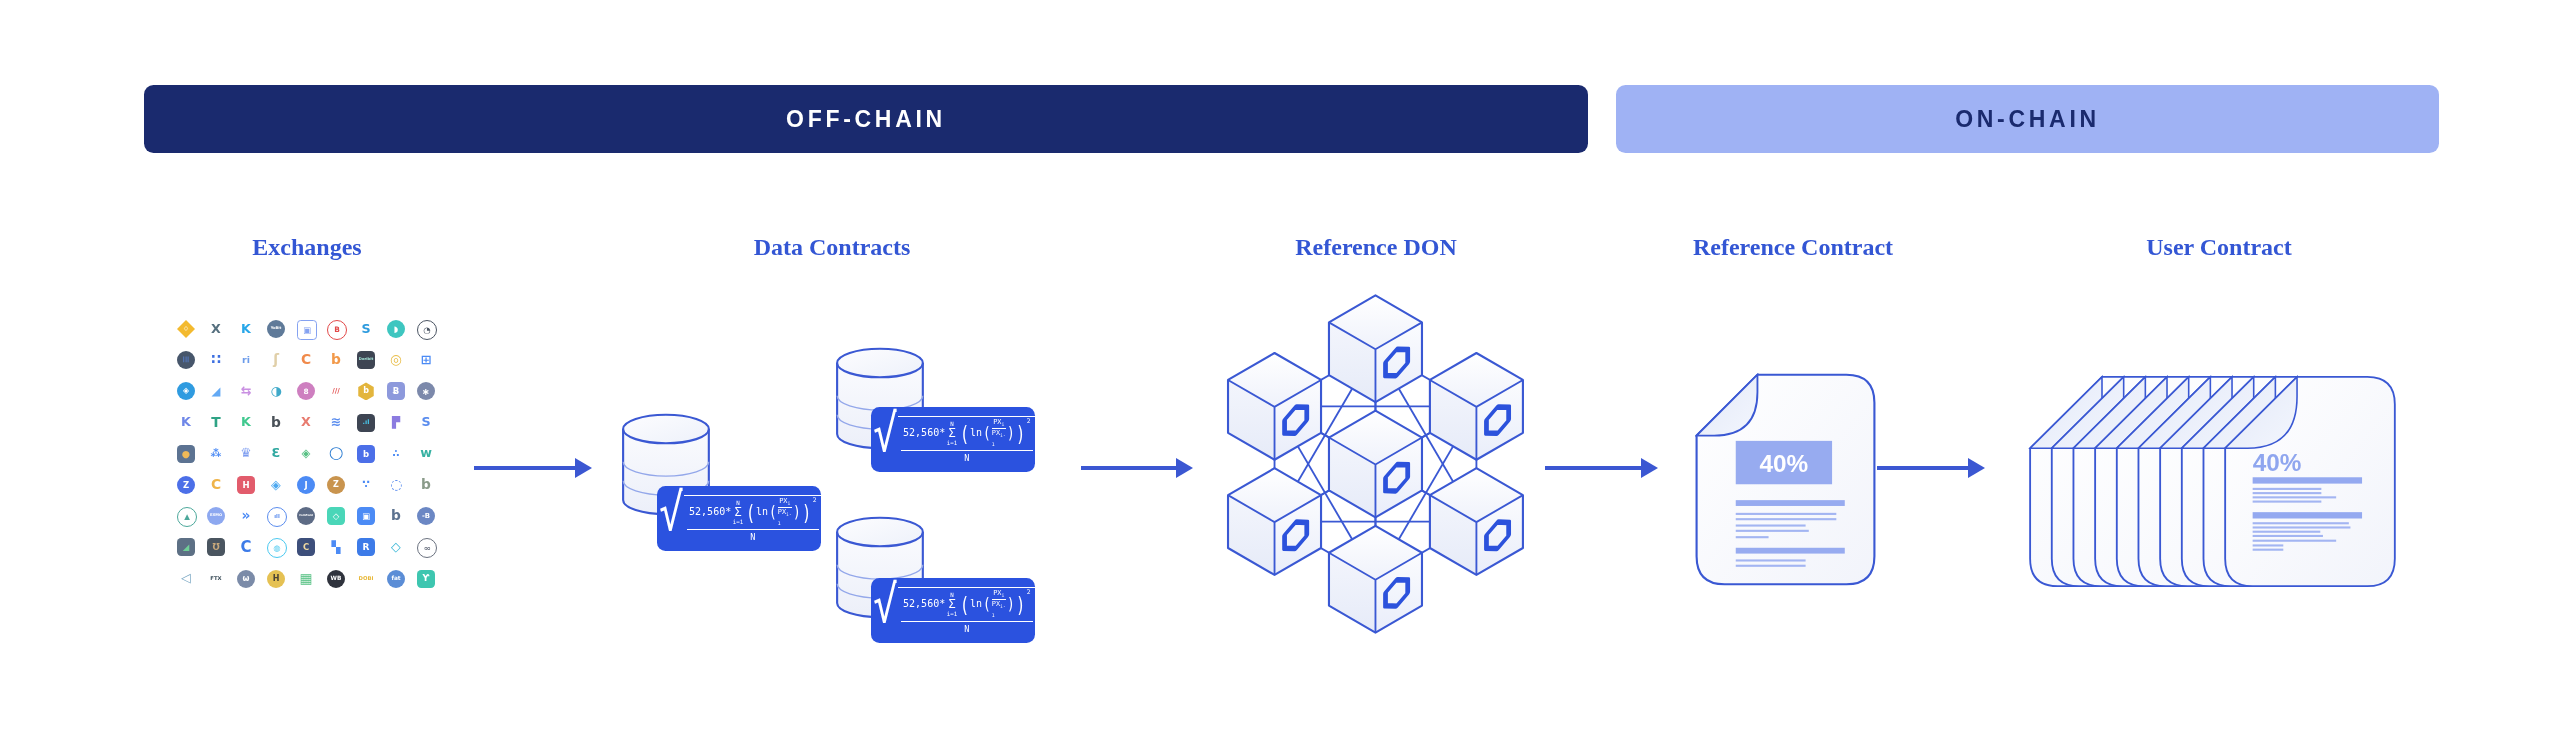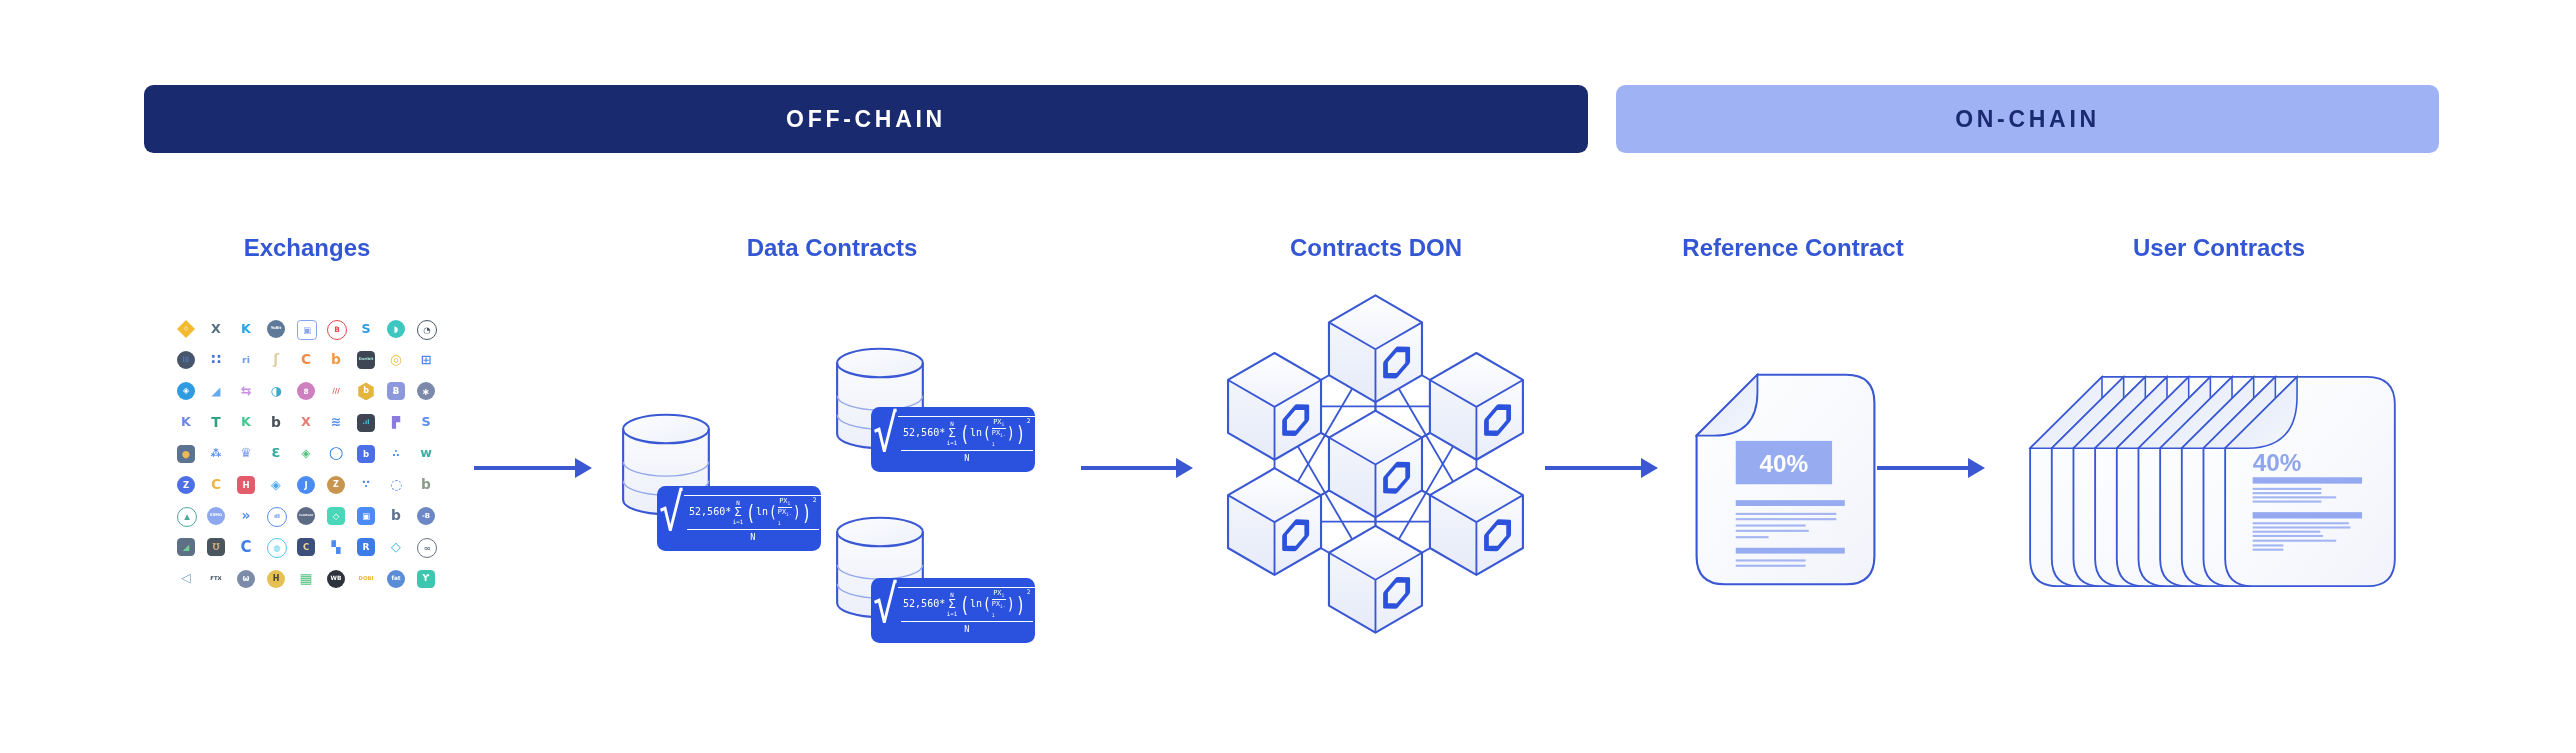--- a/index.html
+++ b/index.html
@@ -4,21 +4,21 @@
 <style>
   html,body{margin:0;padding:0;background:#ffffff;}
   body{width:2576px;height:754px;position:relative;font-family:"Liberation Sans",sans-serif;overflow:hidden;}
   .abs{position:absolute;}
   
   .banner{position:absolute;top:85px;height:68px;border-radius:9.5px;display:flex;align-items:center;justify-content:center;
           font-weight:bold;font-size:23px;letter-spacing:3.7px;}
   .banner.off{left:144px;width:1444px;background:#1A2A6E;color:#ffffff;}
   .banner.on{left:1616px;width:823px;background:#9FB2F4;color:#1A2A6E;}
   
-  .coltitle{position:absolute;top:234px;transform:translateX(-50%);font-weight:bold;font-size:24px;color:#3356D4;white-space:nowrap;}
+  .coltitle{position:absolute;top:234px;transform:translateX(-50%);font-weight:bold;font-size:24px;color:#3356D4;white-space:nowrap;font-family:Liberation Serif, serif;}
   
   .arrow{position:absolute;top:466px;height:4.2px;background:#3B57D2;}
   .arrow::after{content:"";position:absolute;right:-16.4px;top:-8.5px;width:0;height:0;
     border-left:17px solid #3B57D2;border-top:10.6px solid transparent;border-bottom:10.6px solid transparent;}
   
   .xgrid{position:absolute;left:177px;top:320px;display:grid;grid-template-columns:repeat(9,18px);grid-auto-rows:18px;
          column-gap:12px;row-gap:13.2px;}
   .xi{width:18px;height:18px;display:flex;align-items:center;justify-content:center;font-weight:bold;line-height:1;
       font-family:"DejaVu Sans",sans-serif;text-align:center;}
   
@@ -90,23 +90,23 @@
       <ellipse cx="85" cy="30" rx="81" ry="27" fill="url(#gEll)" stroke="#3A58D3" stroke-width="4"></ellipse>
     </g>
   </defs>
 </svg>
 
 <div class="banner off">OFF-CHAIN</div>
 <div class="banner on">ON-CHAIN</div>
 
 <div class="coltitle" style="left:307px">Exchanges</div>
 <div class="coltitle" style="left:832px">Data Contracts</div>
-<div class="coltitle" style="left:1376px">Contracts DON</div>
+<div class="coltitle" style="left:1376px">Reference DON</div>
 <div class="coltitle" style="left:1793px">Reference Contract</div>
-<div class="coltitle" style="left:2219px">User Contracts</div>
+<div class="coltitle" style="left:2219px">User Contract</div>
 
 <div class="xgrid" id="xgrid">
     <div class="xi" style="background: rgb(243, 186, 47); clip-path: polygon(50% 0px, 100% 50%, 50% 100%, 0px 50%); color: rgb(255, 255, 255); font-size: 5.8px;">◇</div>
     <div class="xi" style="color: rgb(86, 112, 127); font-size: 12.7px;">X</div>
     <div class="xi" style="color: rgb(40, 167, 233); font-size: 12.7px;">K</div>
     <div class="xi" style="background: rgb(95, 122, 153); border-radius: 50%; color: rgb(255, 255, 255); font-size: 3.7px;">YoBit</div>
     <div class="xi" style="border: 1.3px solid rgb(133, 162, 241); border-radius: 3.7px; color: rgb(133, 162, 241); font-size: 8.5px;">▣</div>
     <div class="xi" style="border: 1.3px solid rgb(226, 73, 73); border-radius: 50%; color: rgb(226, 73, 73); font-size: 7.4px;">B</div>
     <div class="xi" style="color: rgb(46, 155, 222); font-size: 12.7px;">S</div>
     <div class="xi" style="background: rgb(62, 198, 192); border-radius: 50%; color: rgb(255, 255, 255); font-size: 8.5px;">◗</div>

